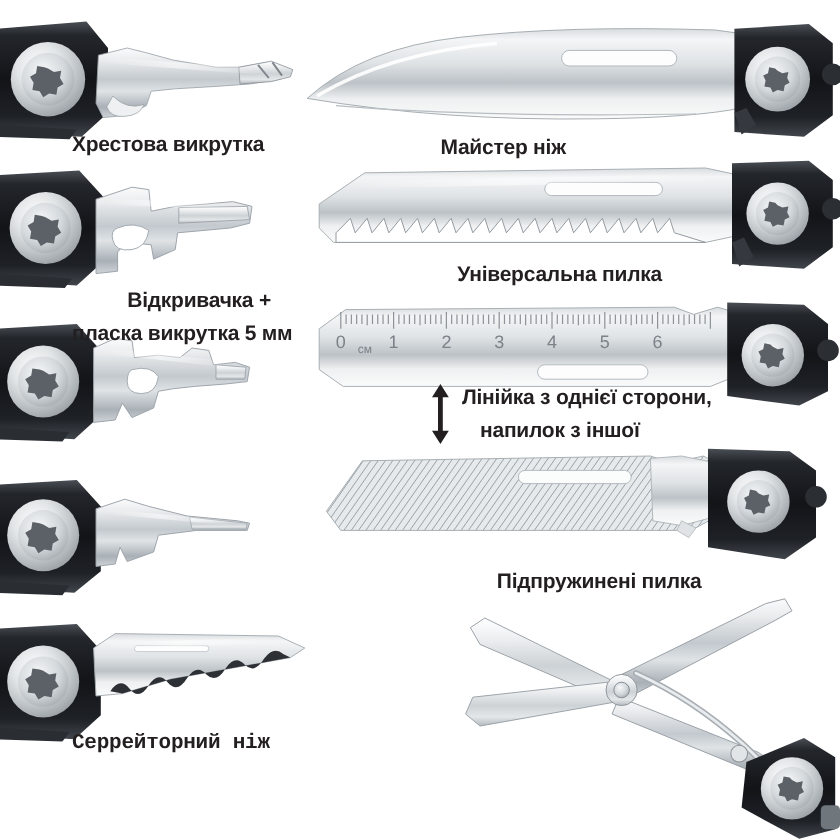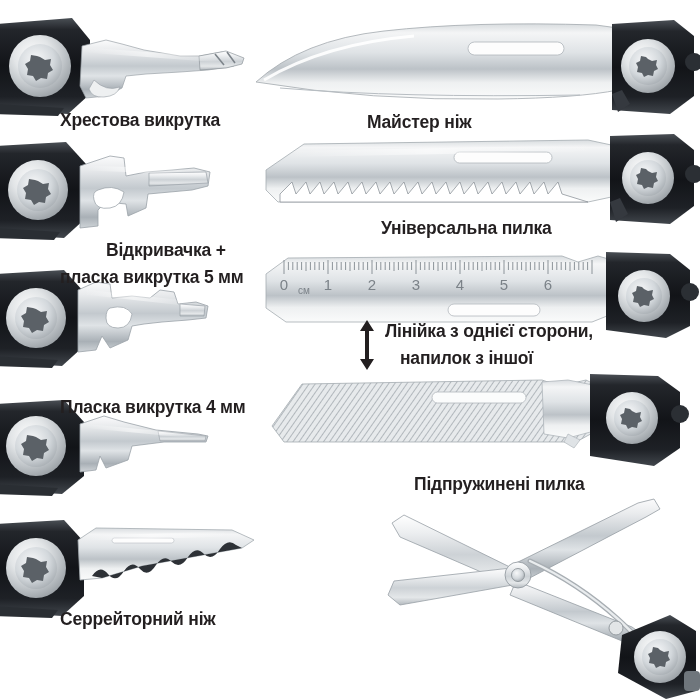--- a/index.html
+++ b/index.html
@@ -173,21 +173,20 @@
       <path d="M2 88 L66 92 L60 100 L2 98 Z" fill="#2a2e33"></path>
       <circle cx="44" cy="50" r="30" fill="url(#screwG)"></circle>
       <circle cx="44" cy="50" r="21" fill="url(#screwInner)"></circle>
       <path d="M44 41 l5 3 6 -1 -1 6 3 5 -5 3 -1 6 -6 -1 -5 3 -3 -5 -6 -1 1 -6 -3 -5 5 -3 1 -6 6 1 Z" fill="#5b6167"></path>
       <path d="M86 22 L104 14 L118 16 L120 30 L140 28 L158 30 L168 22 L182 24 L186 36 L204 34 L216 38 L214 50 L196 52 L170 54 L152 56 L140 58 L136 72 L118 80 L110 68 L104 82 L86 84 Z" fill="url(#steelV)" stroke="#9ba2a8" stroke-width="0.8"></path>
       <path d="M118 40 q16 -4 22 6 q-2 14 -14 14 q-12 0 -12 -10 q0 -8 4 -10 Z" fill="#ffffff" stroke="#a0a7ad" stroke-width="0.8"></path>
       <path d="M188 36 L213 38 L212 48 L188 48 Z" fill="url(#steelV2)" stroke="#9aa1a7" stroke-width="0.7"></path>
       <path d="M92 24 L202 36" stroke="url(#satin)" stroke-width="5" fill="none"></path>
     </svg>
   </div>
-  <div class="label" style="left:60px;top:395px;">Пласка викрутка 4 мм</div>
 
   <div class="tool" style="left:262px;top:252px;">
     <svg width="438" height="86" viewBox="0 0 438 86">
       <path d="M4 22 L26 6 L300 4 L316 10 L336 4 L350 8 L350 62 L330 70 L24 70 L4 56 Z" fill="url(#steelBlade)" stroke="#a5acb1" stroke-width="0.8"></path>
       <rect x="186" y="52" width="92" height="12" rx="6" fill="#fdfdfd" stroke="#b2b8bd" stroke-width="0.8"></rect>
 
       <g stroke="#8c9399" stroke-width="1">
         <path d="M22 8 L22 22 M66 8 L66 22 M110 8 L110 22 M154 8 L154 22 M198 8 L198 22 M242 8 L242 22 M286 8 L286 22 M330 8 L330 22"></path>
         <path d="M26.4 10 L26.4 18 M30.8 10 L30.8 18 M35.2 10 L35.2 18 M39.6 10 L39.6 18 M44 10 L44 19 M48.4 10 L48.4 18 M52.8 10 L52.8 18 M57.2 10 L57.2 18 M61.6 10 L61.6 18"></path>
         <path d="M70.4 10 L70.4 18 M74.8 10 L74.8 18 M79.2 10 L79.2 18 M83.6 10 L83.6 18 M88 10 L88 19 M92.4 10 L92.4 18 M96.8 10 L96.8 18 M101.2 10 L101.2 18 M105.6 10 L105.6 18"></path>
@@ -260,21 +259,21 @@
       <circle cx="44" cy="50" r="21" fill="url(#screwInner)"></circle>
       <path d="M44 41 l5 3 6 -1 -1 6 3 5 -5 3 -1 6 -6 -1 -5 3 -3 -5 -6 -1 1 -6 -3 -5 5 -3 1 -6 6 1 Z" fill="#5b6167"></path>
 
       <path d="M86 22 L104 10 L240 12 L262 22 L250 30 L150 48 L110 60 L88 62 Z" fill="url(#steelBlade)" stroke="#a5acb1" stroke-width="0.8"></path>
       <rect x="120" y="20" width="62" height="5" rx="2.5" fill="#fdfdfd" stroke="#b8bec3" stroke-width="0.6"></rect>
 
       <path d="M100 58 q8 -12 16 -2 q8 10 16 -3 q8 -12 16 -2 q8 9 16 -4 q8 -12 16 -3 q8 8 16 -5 q8 -12 16 -3 q8 8 16 -5 q8 -11 16 -4 L250 30 L150 48 L110 60 Z" fill="#2d3136"></path>
       <path d="M96 20 L238 16" stroke="url(#satin)" stroke-width="5" fill="none"></path>
     </svg>
   </div>
-  <div class="label" style="left:60px;top:607px;">Серрейторний ніж</div>
+  <div class="label" style="left:60px;top:607px;font-family:Liberation Mono, monospace;">Серрейторний ніж</div>
 
   <div class="label" style="left:414px;top:472px;">Підпружинені пилка</div>
   <div class="tool" style="left:370px;top:495px;">
     <svg width="330" height="205" viewBox="0 0 330 205">
 
       <path d="M22 28 L34 20 L152 78 L146 92 L30 42 Z" fill="url(#steelV2)" stroke="#98a0a6" stroke-width="0.8"></path>
 
       <path d="M18 100 L24 86 L150 72 L154 88 L30 110 Z" fill="url(#steelV2)" stroke="#98a0a6" stroke-width="0.8"></path>
 
       <path d="M142 70 L268 8 L284 4 L290 14 L276 22 L154 86 Z" fill="url(#steelV)" stroke="#969da3" stroke-width="0.8"></path>

